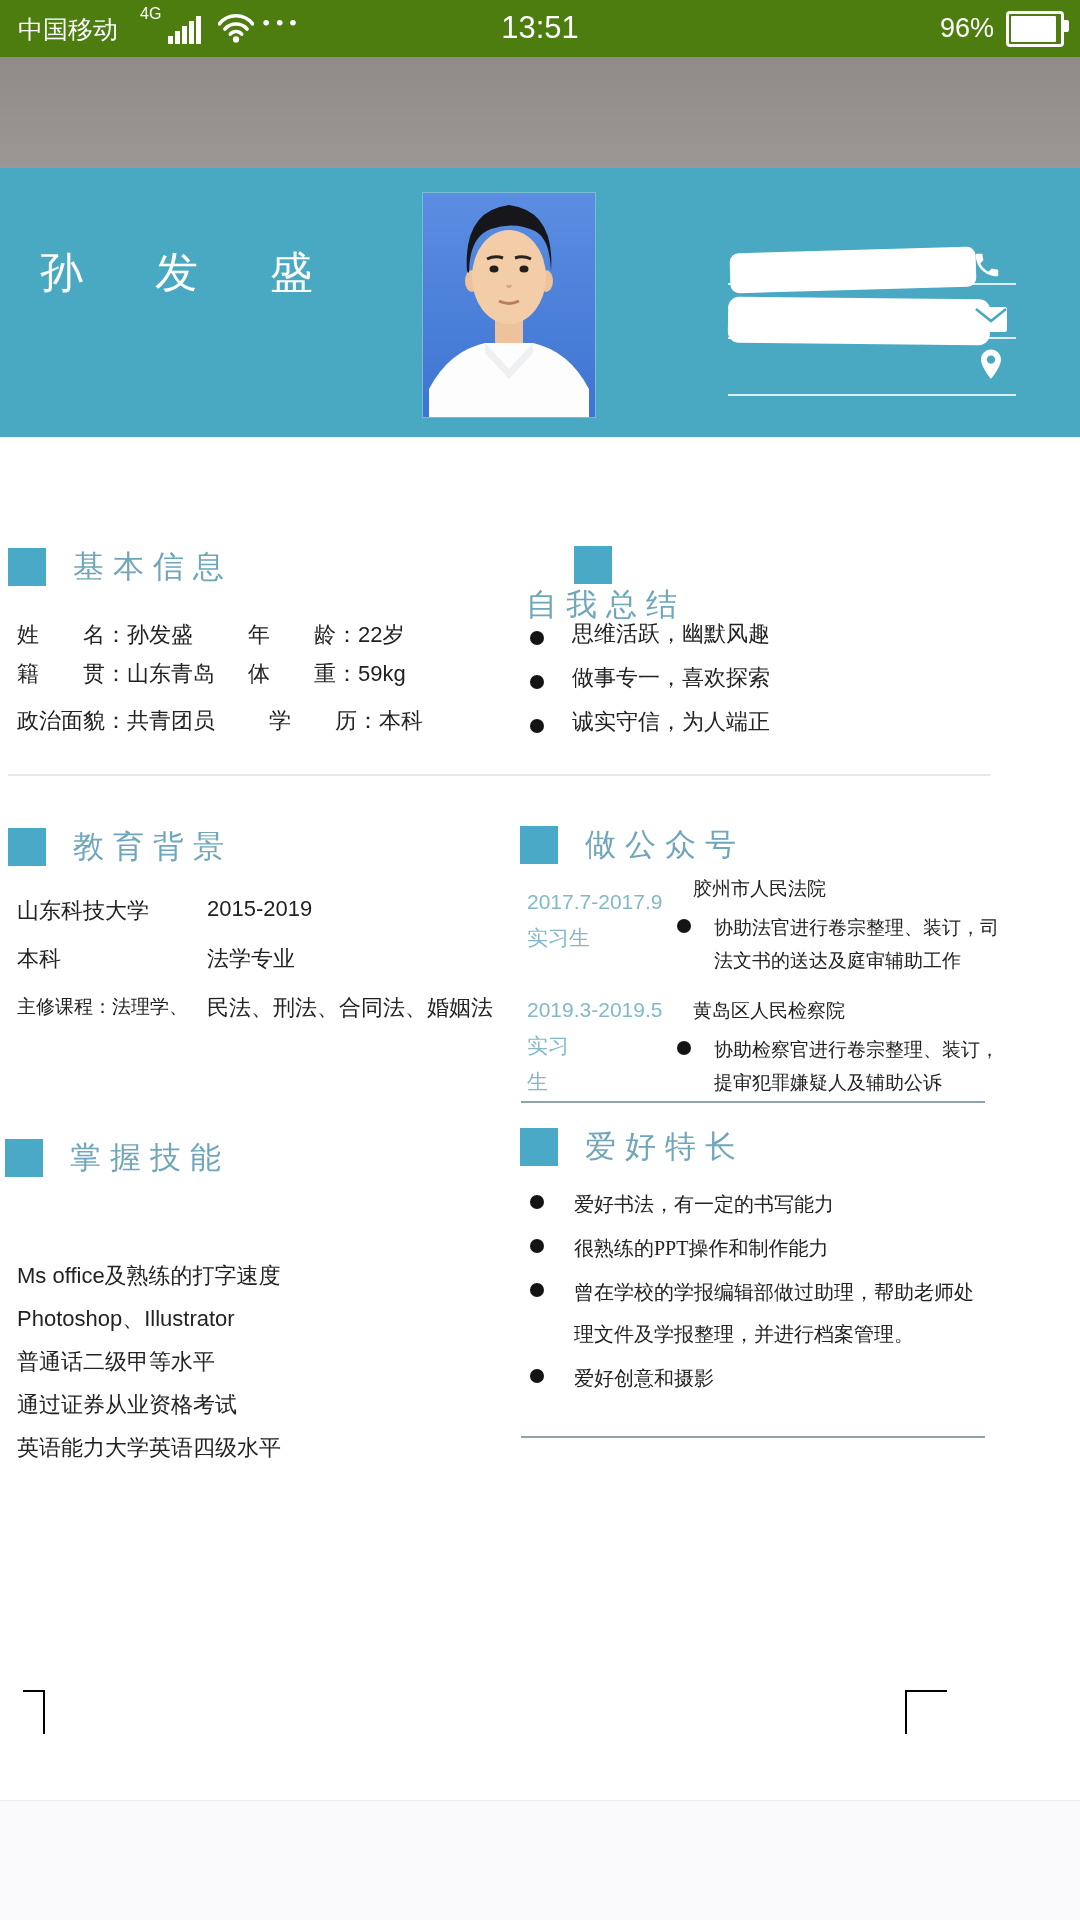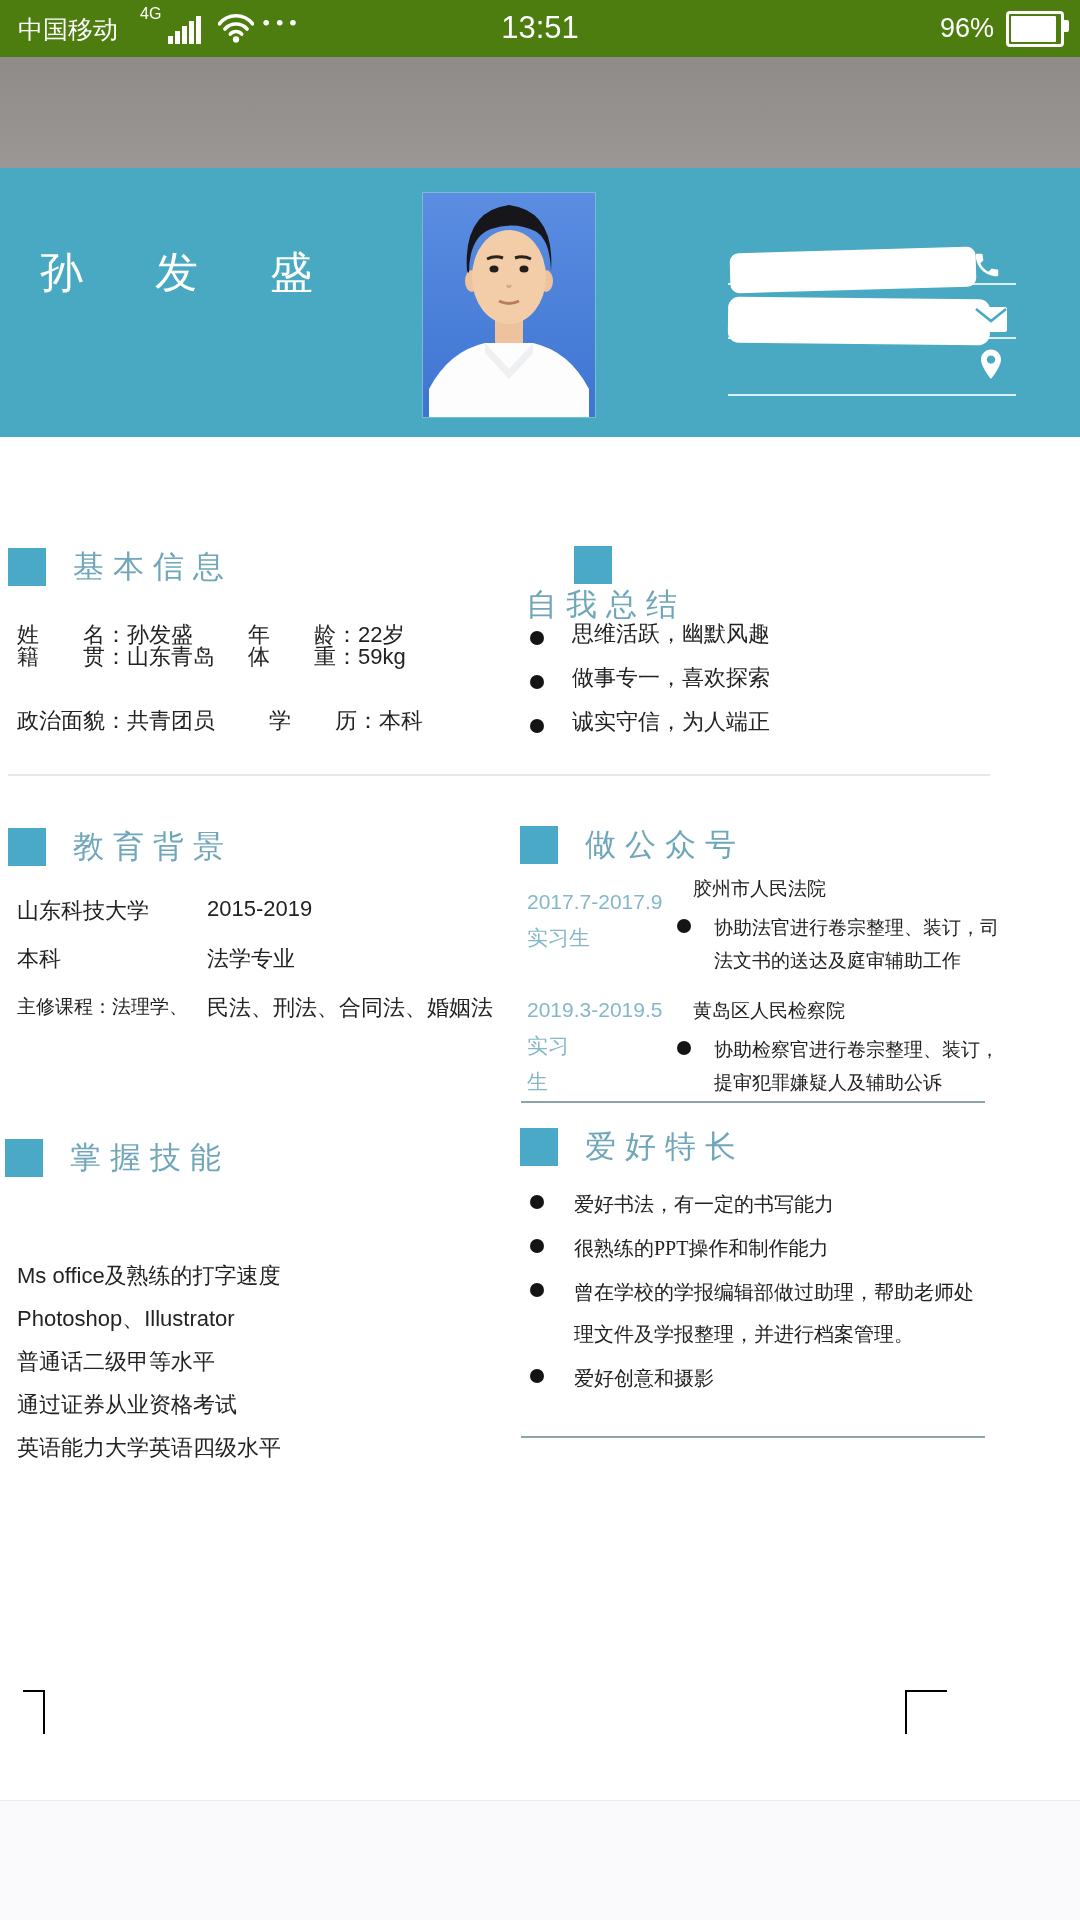--- a/index.html
+++ b/index.html
@@ -163,21 +163,21 @@
 </div>
 
 <div class="abs sec" style="left:8px;top:546px;">
   <span class="sq"></span>
   <span class="sec-t">基本信息</span>
 </div>
 <div class="brow" style="top:620px;">
   <div class="bcell l"><span class="blab">姓　　名：</span><span>孙发盛</span></div>
   <div class="bcell"><span class="blab">年　　龄：</span><span class="num">22岁</span></div>
 </div>
-<div class="brow" style="top:642px;align-items:center;">
+<div class="brow" style="top:659px;align-items:center;">
   <div class="bcell l"><span class="blab">籍　　贯：</span><span>山东青岛</span></div>
   <div class="bcell"><span class="blab">体　　重：</span><span class="num">59kg</span></div>
 </div>
 <div class="brow" style="top:706px;gap:21px;">
   <div class="bcell l"><span class="blab">政治面貌：</span><span>共青团员</span></div>
   <div class="bcell"><span class="blab">学　　历：</span><span>本科</span></div>
 </div>
 
 <div class="abs sec" style="left:499px;top:546px;flex-direction:column;">
   <span class="sq"></span>

